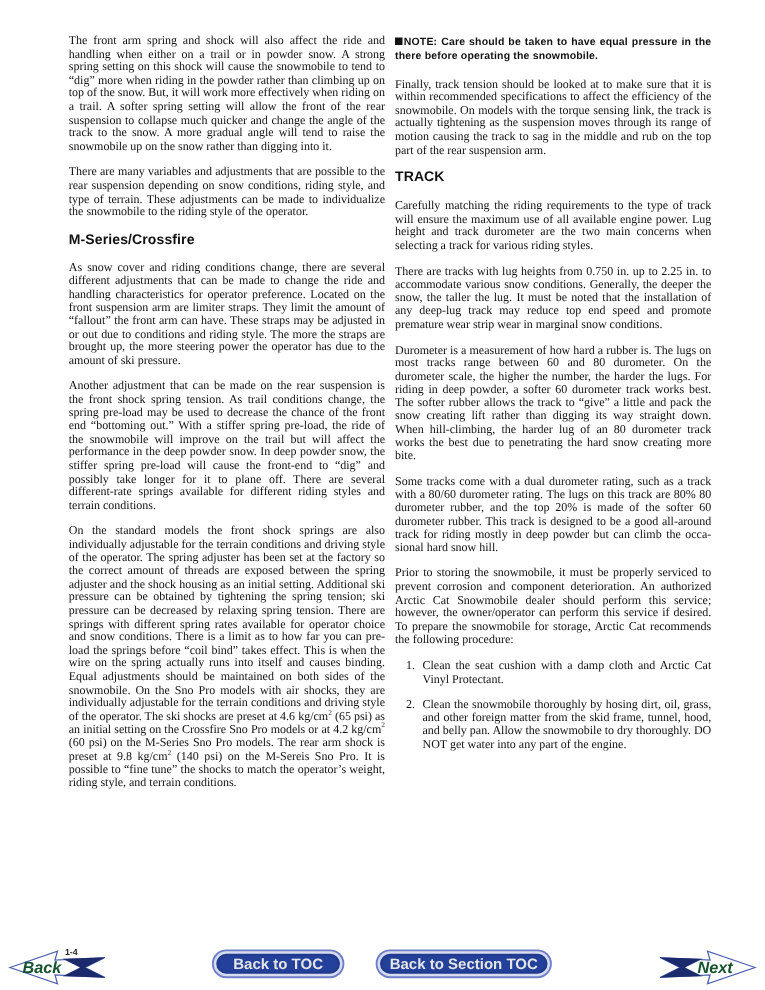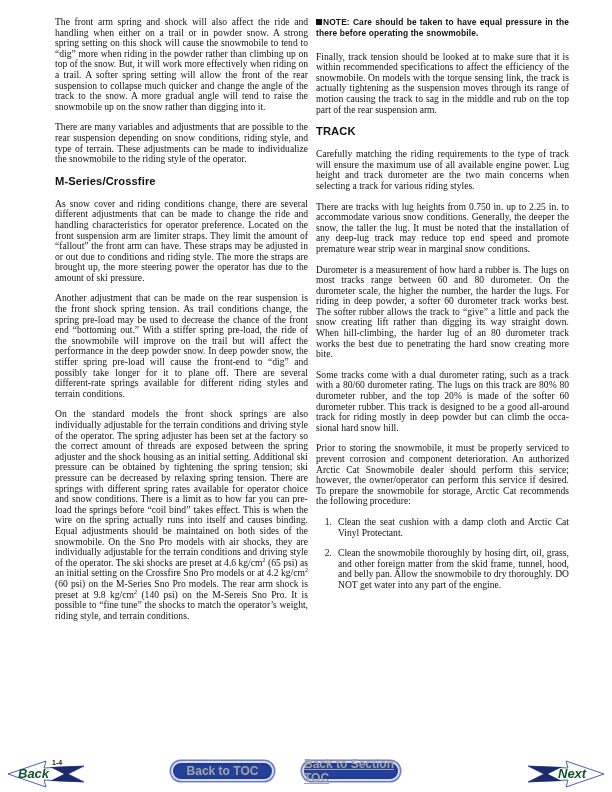--- a/index.html
+++ b/index.html
@@ -1,20 +1,20 @@
 <!DOCTYPE html>
 <html><head>
 <meta charset="utf-8">
 <style>
   html, body { margin: 0; padding: 0; }
   body {
     width: 612px; height: 792px; background: #ffffff; position: relative; overflow: hidden;
     font-family: "Liberation Serif", "DejaVu Serif", serif; color: #111;
   }
-  .col { position: absolute; top: 17px; width: 253px; }
+  .col { position: absolute; top: 28px; width: 253px; }
   .col-left { left: 55px; }
   .col-right { left: 316px; }
   p.body {
     margin: 0 0 10px 0; font-size: 9.6px; line-height: 10.6px; text-align: justify;
     hyphens: manual;
   }
   h3.sub {
     font-family: "Liberation Sans", "DejaVu Sans", sans-serif; font-weight: bold;
     font-size: 11.2px; margin: 2px 0 12px 0; letter-spacing: 0.1px;
   }
@@ -38,21 +38,21 @@
   ol.steps li .txt { flex: 1; }
   sup { font-size: 6px; line-height: 0; }
 
   
   .page-num { position: absolute; left: 52px; top: 759px; font-family: "Liberation Sans", sans-serif; font-size: 7px; font-weight: bold; color: #222; }
   .arrow-btn { position: absolute; cursor: pointer; }
   .arrow-btn .lbl { position: absolute; font-family: "Liberation Sans", sans-serif; font-weight: bold; font-style: italic; font-size: 13px; color: #14532d; }
   .pill {
     position: absolute; top: 761px; height: 20px; border-radius: 11px; background: #23409a;
     border: 2px solid #d8dcf0; box-shadow: 0 0 0 1.5px #6f7fc8, inset 0 0 3px rgba(0,0,0,0.3);
-    color: #a3a3a3; font-family: "Liberation Sans", "DejaVu Sans", sans-serif; font-weight: bold;
+    color: #e5e5e5; font-family: "Liberation Sans", "DejaVu Sans", sans-serif; font-weight: bold;
     font-size: 12px; display: flex; align-items: center; justify-content: center; cursor: pointer;
     box-sizing: border-box;
   }
 </style>
 </head>
 <body>
 
 <div class="col col-left">
   <p class="body">The front arm spring and shock will also affect the ride and handling when either on a trail or in powder snow. A strong spring setting on this shock will cause the snowmobile to tend to “dig” more when riding in the powder rather than climbing up on top of the snow. But, it will work more effectively when riding on a trail. A softer spring setting will allow the front of the rear suspension to collapse much quicker and change the angle of the track to the snow. A more gradual angle will tend to raise the snowmobile up on the snow rather than digging into it.</p>
   <p class="body">There are many variables and adjustments that are pos­sible to the rear suspension depending on snow condi­tions, riding style, and type of terrain. These adjustments can be made to individualize the snowmo­bile to the riding style of the operator.</p>
@@ -87,21 +87,21 @@
 
 <div class="arrow-btn" style="left:6px; top:760px; width:82px; height:28px;">
   <svg width="82" height="28" viewBox="0 0 82 28">
     <polygon points="2,14 40,1 38,8 78,6 62,14 78,22 38,20 40,27" fill="#ffffff" stroke="#4a5fb0" stroke-width="1"></polygon>
     <polygon points="44,7 78,6 62,14 78,22 44,21 58,14" fill="#1a2a6a"></polygon>
   </svg>
   <span class="lbl" style="left:12px; top:6px;">Back</span>
 </div>
 
 <div class="pill" style="left:171px; width:103px;">Back to TOC</div>
-<div class="pill" style="left:302px; width:98px;text-decoration:underline;">Back to Section TOC</div>
+<div class="pill" style="left:302px; width:138px;">Back to Section TOC</div>
 
 <div class="arrow-btn" style="left:522px; top:760px; width:84px; height:28px;text-align:right;">
   <svg width="84" height="28" viewBox="0 0 84 28">
     <polygon points="82,14 44,1 46,8 6,6 22,14 6,22 46,20 44,27" fill="#ffffff" stroke="#4a5fb0" stroke-width="1"></polygon>
     <polygon points="40,7 6,6 22,14 6,22 40,21 26,14" fill="#1a2a6a"></polygon>
   </svg>
   <span class="lbl" style="left:36px; top:6px;">Next</span>
 </div>
 
 </body></html>

